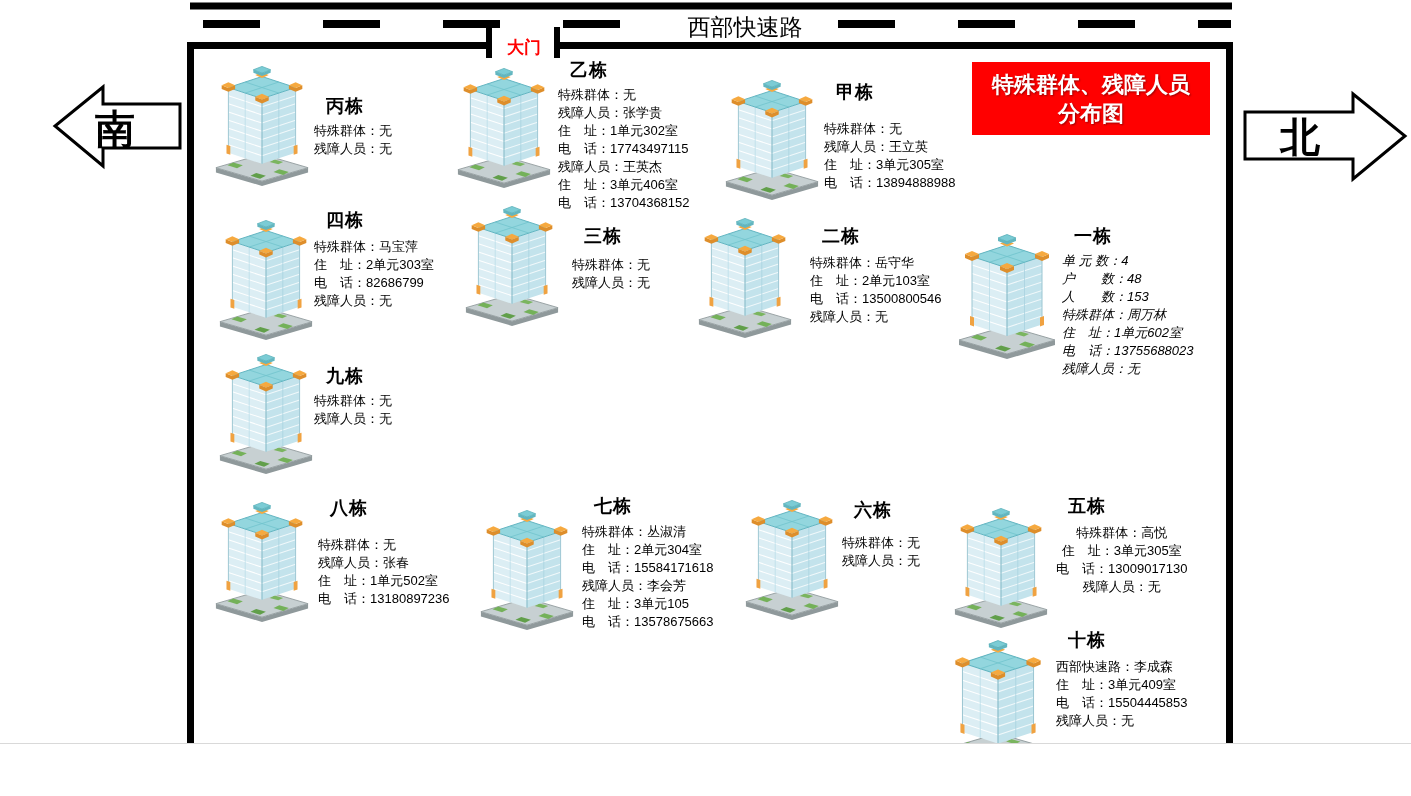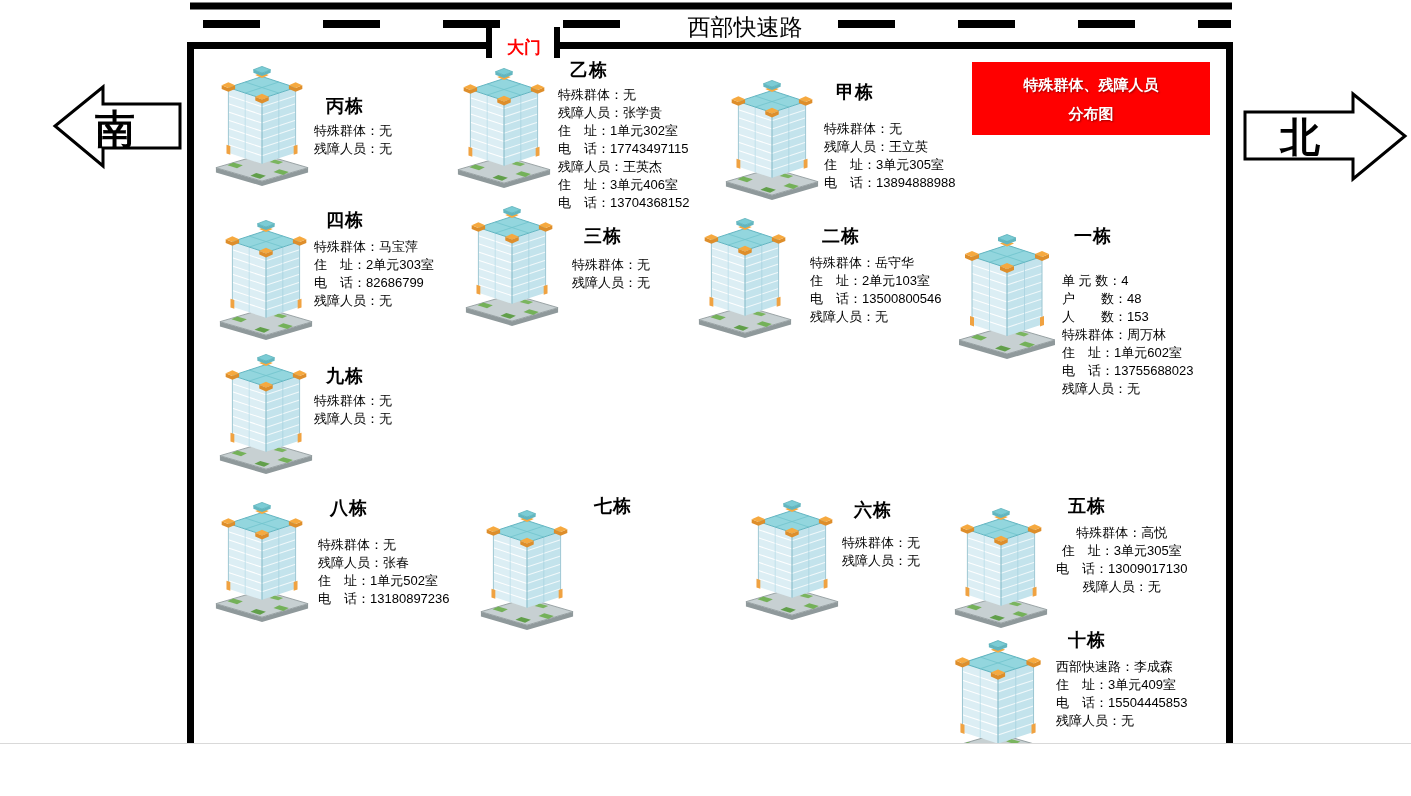--- a/index.html
+++ b/index.html
@@ -8,21 +8,21 @@
   #stage { position:relative; width:1411px; height:743px; background:#ffffff; overflow:hidden; outline:1px solid #d9d9d9; }
   #overlay { position:absolute; left:0; top:0; }
   #road-label { position:absolute; left:652px; top:12px; width:186px; text-align:center; font-size:23px; background:#fff; }
   #community-border { position:absolute; left:187px; top:42px; width:1046px; height:742px; border:7px solid #000; }
   #gate-gap { position:absolute; left:492px; top:41px; width:62px; height:10px; background:#fff; }
   .gate-post { position:absolute; top:27px; width:6px; height:31px; background:#000; }
   #gate-label { position:absolute; left:494px; top:36px; width:60px; text-align:center; font-size:17px; font-weight:bold; color:#ff0000;font-family:Liberation Serif, serif; }
   .arrow-label { position:absolute; font-size:40px; font-weight:600; }
   #south-label { left:95px; top:102px; }
   #north-label { left:1280px; top:110px; }
-  #banner { position:absolute; left:972px; top:62px; width:238px; height:73px; background:#ff0000; color:#ffffff; text-align:center; font-weight:bold; font-size:15px; line-height:29px; padding-top:8px; text-shadow:1px 1px 2px rgba(0,0,0,0.4); }
+  #banner { position:absolute; left:972px; top:62px; width:238px; height:73px; background:#ff0000; color:#ffffff; text-align:center; font-weight:bold; font-size:22px; line-height:29px; padding-top:8px; text-shadow:1px 1px 2px rgba(0,0,0,0.4); }
   #bottom-strip { position:absolute; left:0; top:789px; width:1411px; height:7px; background:#2b83c5; }
   #buildings-layer { position:absolute; left:0; top:0; width:100%; height:100%; }
   .tower-wrap { position:absolute; }
   .blabel { position:absolute; white-space:nowrap; }
   .bname { font-size:18px; font-weight:bold; margin-left:12px; letter-spacing:1px; }
   .binfo { font-size:13px; line-height:18px; }
   .bline { white-space:nowrap; }
   #defs-svg { position:absolute; width:0; height:0; }
 </style>
 </head>
@@ -124,21 +124,21 @@
           <div class="bline">住　址：2单元103室</div>
           <div class="bline">电　话：13500800546</div>
           <div class="bline">残障人员：无</div>
         </div>
       </div>
       <div class="tower-wrap" style="left: 957px; top: 230px; width: 100px; height: 130px;"><svg viewBox="0 0 100 130" width="100" height="130">
           <use href="#tower"></use>
         </svg></div>
       <div class="blabel" style="left: 1062px; top: 224px;">
         <div class="bname">一栋</div>
-        <div class="binfo" style="margin-top: 24px;">
+        <div class="binfo" style="margin-top: 4px; font-style: italic;">
           <div class="bline">单 元 数：4</div>
           <div class="bline">户　　数：48</div>
           <div class="bline">人　　数：153</div>
           <div class="bline">特殊群体：周万林</div>
           <div class="bline">住　址：1单元602室</div>
           <div class="bline">电　话：13755688023</div>
           <div class="bline">残障人员：无</div>
         </div>
       </div>
       <div class="tower-wrap" style="left: 218px; top: 350px; width: 96px; height: 125px;"><svg viewBox="0 0 100 130" width="96" height="125">
@@ -161,20 +161,28 @@
           <div class="bline">残障人员：张春</div>
           <div class="bline">住　址：1单元502室</div>
           <div class="bline">电　话：13180897236</div>
         </div>
       </div>
       <div class="tower-wrap" style="left: 479px; top: 506px; width: 96px; height: 125px;"><svg viewBox="0 0 100 130" width="96" height="125">
           <use href="#tower"></use>
         </svg></div>
       <div class="blabel" style="left: 582px; top: 494px;">
         <div class="bname">七栋</div>
+        <div class="binfo" style="margin-top: 5px;">
+          <div class="bline">特殊群体：丛淑清</div>
+          <div class="bline">住　址：2单元304室</div>
+          <div class="bline">电　话：15584171618</div>
+          <div class="bline">残障人员：李会芳</div>
+          <div class="bline">住　址：3单元105</div>
+          <div class="bline">电　话：13578675663</div>
+        </div>
       </div>
       <div class="tower-wrap" style="left: 744px; top: 496px; width: 96px; height: 125px;"><svg viewBox="0 0 100 130" width="96" height="125">
           <use href="#tower"></use>
         </svg></div>
       <div class="blabel" style="left: 842px; top: 498px;">
         <div class="bname">六栋</div>
         <div class="binfo" style="margin-top: 12px;">
           <div class="bline">特殊群体：无</div>
           <div class="bline">残障人员：无</div>
         </div>

